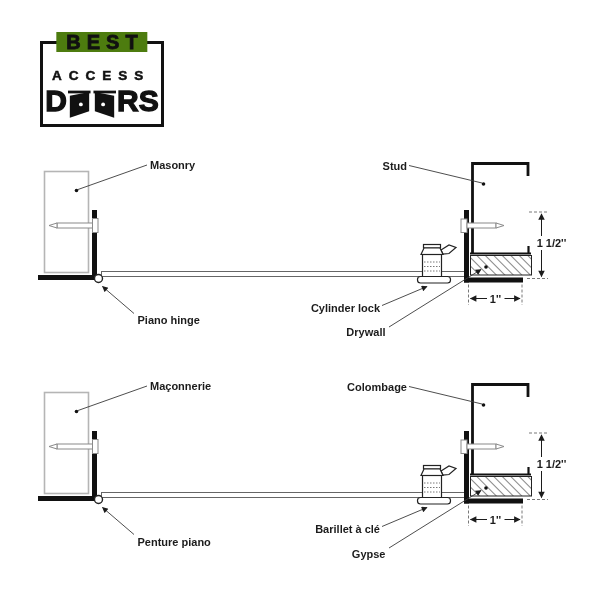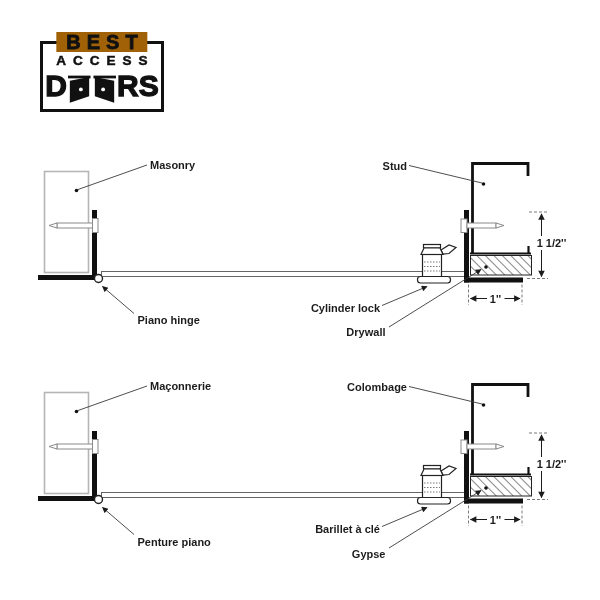--- a/index.html
+++ b/index.html
@@ -16,30 +16,30 @@
   .logo { position:absolute; left:40px; top:30px; width:124px; color:#111; }
   .logo-box {
     margin-top:11px;
     border:3px solid #111;
     position:relative;
     padding:10px 2px 6px 2px;
     background:#fff;
   }
   .logo-best {
     position:absolute; top:-12px; left:50%; transform:translateX(-50%);
-    background:#a16207; padding:0 4px;
+    background:#4d7c0f; padding:0 4px;
     font-size:20px; font-weight:700; letter-spacing:6px; text-indent:6px;
     -webkit-text-stroke:0.8px #111;
     white-space:nowrap; line-height:1;
   }
   .logo-access {
-    text-align:center; font-size:13.5px; font-weight:700;
+    font-size:13.5px; font-weight:700;
     letter-spacing:7px; text-indent:7px; line-height:1;
     -webkit-text-stroke:0.5px #111;
-    margin-top:0;
+    margin-top:15px;
   }
   .logo-doors {
     display:flex; justify-content:center; align-items:flex-start;
     font-size:30px; font-weight:700; line-height:1;
     -webkit-text-stroke:1.3px #111;
     margin-top:3px; height:32px;
   }
   .logo-doors svg { margin:2px 1px 0 1px; }
 
   

